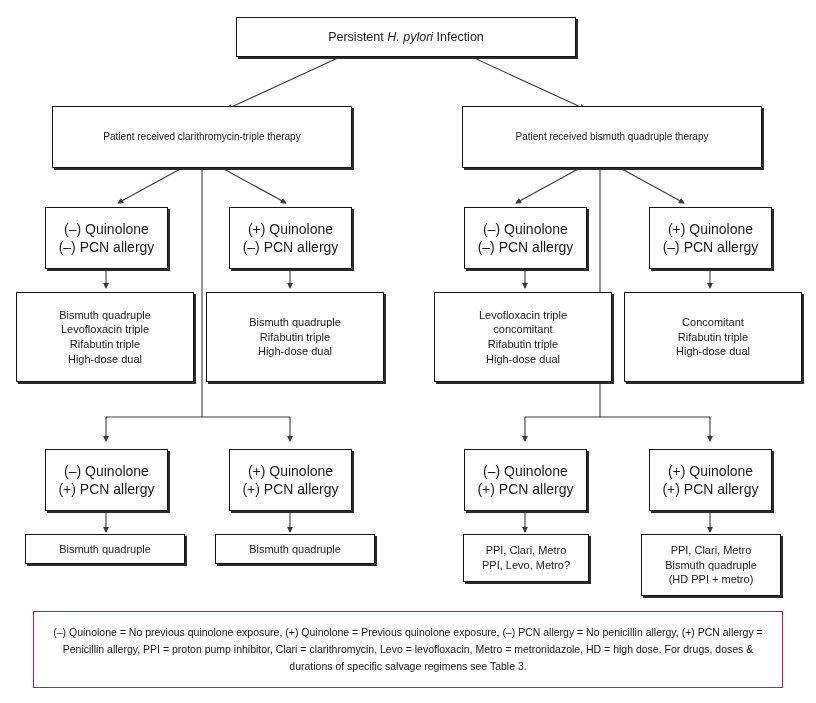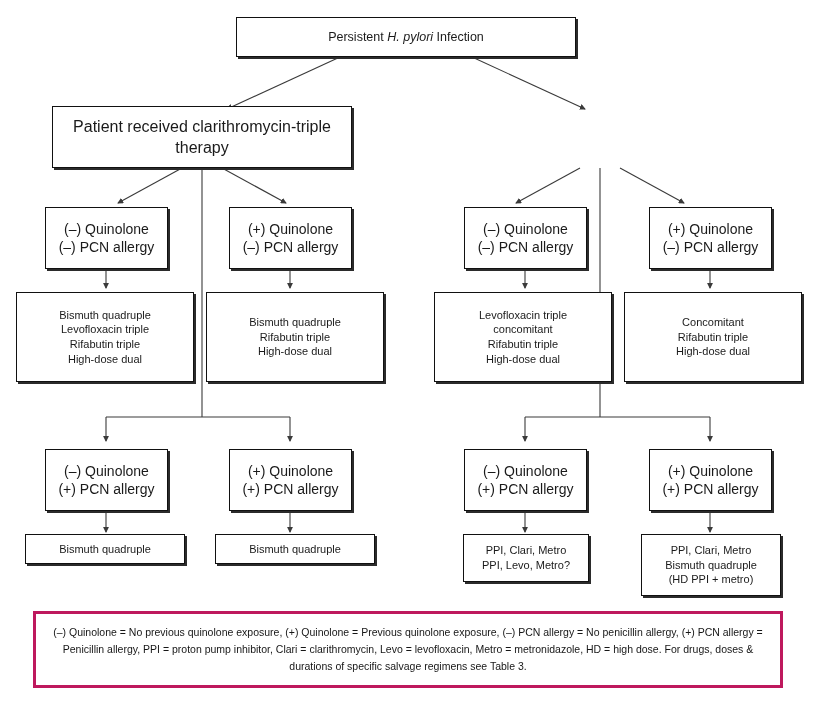--- a/index.html
+++ b/index.html
@@ -40,31 +40,31 @@
     justify-content: center;
     text-align: center;
     z-index: 2;
   }
   .node .txt {
     display: block;
     line-height: 1.32;
     white-space: pre-line;
   }
   .node.title { font-size: 12.5px; }
-  .node.stage { font-size: 16px; }
+  .node.stage { font-size: 10px; }
   .node.cond  { font-size: 14px; }
   .node.tx    { font-size: 11px; }
   .node.outcome { font-size: 11px; }
 
   
   .legend {
     position: absolute;
     box-sizing: border-box;
     background: #ffffff;
-    border: 3px solid #be185d;
+    border: 1px solid #be185d;
     z-index: 2;
     display: flex;
     align-items: center;
     justify-content: center;
     padding: 20px 16px;
   }
   .legend .txt {
     font-size: 10.5px;
     line-height: 1.62;
     text-align: center;
@@ -121,20 +121,23 @@
   </svg>
 
   <div class="node title" style="left:236px; top:17px; width:340px; height:40px;">
     <span class="txt"><span>Persistent </span><span class="ital">H. pylori</span><span> Infection</span></span>
   </div>
 
   <div class="node stage" style="left:52px; top:106px; width:300px; height:62px;">
     <span class="txt">Patient received clarithromycin-triple therapy</span>
   </div>
 
+  <div class="node stage" style="left:462px; top:106px; width:300px; height:62px;">
+    <span class="txt">Patient received bismuth quadruple therapy</span>
+  </div>
 
   <div class="node cond" style="left:45px; top:207px; width:123px; height:62px;">
     <span class="txt">(–) Quinolone
 (–) PCN allergy</span>
   </div>
 
   <div class="node cond" style="left:229px; top:207px; width:123px; height:62px;">
     <span class="txt">(+) Quinolone
 (–) PCN allergy</span>
   </div>

